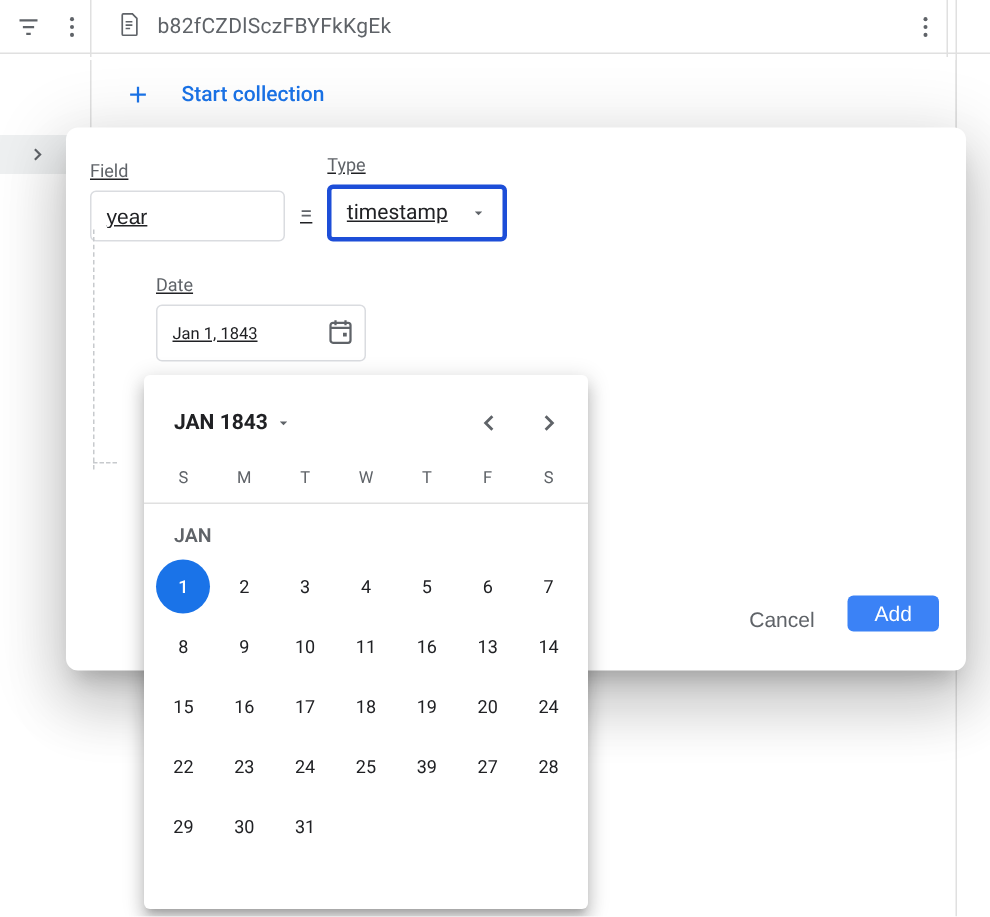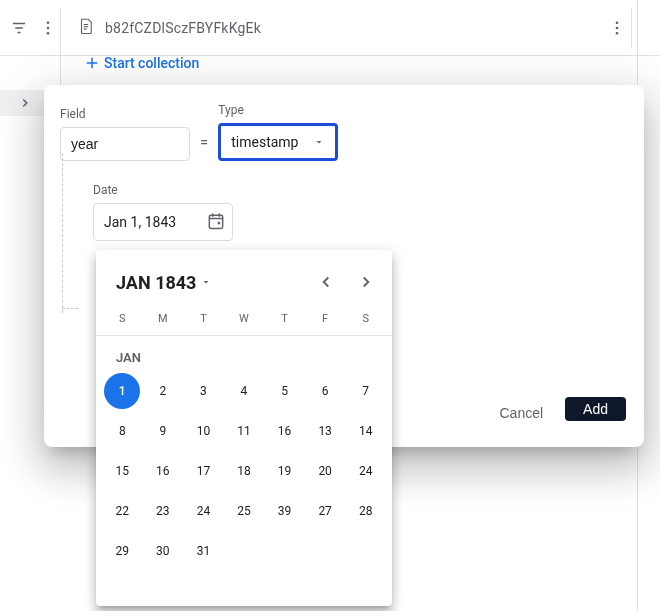--- a/index.html
+++ b/index.html
@@ -7,21 +7,21 @@
     font-family: Roboto, 'Helvetica Neue', Arial, sans-serif;
     font-size: 13px;
     background: #fff;
     color: #202124;
     width: 660px;
     height: 611px;
     overflow: hidden;
     position: relative;
   }
   .top-bar {
-    height: 56px;
+    height: 36px;
     display: flex;
     align-items: center;
     padding: 0 6px;
     border-bottom: 1px solid #e0e0e0;
   }
   .top-bar-left {
     display: flex;
     align-items: center;
     gap: 4px;
     width: 54px;
@@ -43,81 +43,82 @@
   .doc-header-inner { display: flex; align-items: center; gap: 10px; color: #5f6368; }
   .doc-title { font-size: 14px; color: #5f6368; letter-spacing: .2px;}
   .right-border { border-right: 1px solid #e0e0e0;}
   .chevron-row {
     position: absolute; left: 0; top: 90px; width: 60px; height: 26px; background: #eef0f1;
     display:flex; align-items:center; padding-left:18px; color:#5f6368;
   }
   .start-col-row {
     position:absolute; left:60px; right:22px; top:40px; height:45px;
     border-left:1px solid #e0e0e0; border-right:1px solid #e0e0e0;
-    display:flex; align-items:center; gap:3px; padding-left:22px;
+    display:flex; align-items:center; gap:20px; padding-left:22px;
     color:#1a73e8; font-size:14px; font-weight:500; cursor:pointer;
   }
   .start-col-row svg { stroke:#1a73e8;}
   .dialog {
     position:absolute; left:44px; top:85px; width:600px; height:362px;
     background:#fff; border-radius:8px;
     box-shadow: 0 11px 15px -7px rgba(0,0,0,.2),0 24px 38px 3px rgba(0,0,0,.14),0 9px 46px 8px rgba(0,0,0,.12);
     padding: 18px 16px 18px 16px;
+    text-decoration: underline;
   }
   .field-row { display:flex; align-items:flex-end; gap:10px; }
   .form-group { display:flex; flex-direction:column; gap:6px; }
   .form-label { font-size:12px; color:#5f6368; }
   .text-input {
     border:1px solid #dadce0; border-radius:4px; height:34px;
     font-size:14px; padding: 0 10px; color:#202124;
     background:#fff;
   }
   #field-input { width:130px; }
   .eq-sign { color:#5f6368; font-size:15px; padding-bottom:10px; }
   .type-select {
     border:3px solid #1d4ed8; border-radius:4px; height:38px; width:120px;
     display:flex; align-items:center; justify-content:space-between;
     padding:0 10px; font-size:14px; color:#202124; cursor:pointer;
   }
   .date-row {
-    margin-top:22px; margin-left:33px; position:relative;
+    margin-top:22px; margin-left:44px; position:relative;
   }
   .indent-line {
     position:absolute; left:18px; top:68px; height:160px; border-left:1px dashed #c7cacd;
   }
   .indent-line-h {
     position:absolute; left:18px; top:223px; width:16px; border-top:1px dashed #c7cacd;
   }
   .date-input-wrap {
     border:1px solid #dadce0; border-radius:4px; height:38px; width:140px;
     display:flex; align-items:center; justify-content:space-between;
-    padding:0 6px 0 10px; font-size:14px; color:#202124; background:#fff;
+    padding:0 6px 0 10px; font-size:11px; color:#202124; background:#fff;
   }
   .cal-ic { color:#5f6368; cursor:pointer;}
   .dialog-actions {
     position:absolute; right:18px; bottom:18px; display:flex; gap:10px; align-items:flex-start;
   }
   .btn-text {
     background:none; border:none; font-size:14px; font-weight:500; color:#5f6368;
     padding:8px 12px; border-radius:4px; cursor:pointer;
   }
   .btn-filled {
-    background:#0f172a; border:none; font-size:14px; font-weight:500; color:#fff;
+    background:#3b82f6; border:none; font-size:14px; font-weight:500; color:#fff;
     padding:4px 18px; border-radius:4px; cursor:pointer;
   }
   .datepicker {
     position:absolute; left:96px; top:250px; width:296px; height:356px;
     background:#fff; border-radius:4px;
     box-shadow: 0 5px 5px -3px rgba(0,0,0,.2),0 8px 10px 1px rgba(0,0,0,.14),0 3px 14px 2px rgba(0,0,0,.12);
     display:flex; flex-direction:column; z-index:10;
   }
   .dp-header {
     padding: 14px 8px 0 20px; display:flex; justify-content:space-between; align-items:center;
   }
-  .dp-month-sel { display:flex; align-items:center; gap:4px; font-size:18px; font-weight:700; color:#202124; cursor:pointer;}
+  .dp-month-sel { display:flex; align-items:center; gap:4px; font-size:14px; font-weight:700; color:#202124; cursor:pointer;}
   .dp-nav { display:flex; gap:4px; }
   .dp-nav .icon-btn { width:36px; height:36px; }
   .dp-dow {
     display:grid; grid-template-columns: repeat(7, 1fr); text-align:center;
     font-size:11px; color:#5f6368; padding: 12px 6px 10px 6px;
     border-bottom:1px solid #e0e0e0;
   }
   .dp-month-label {
     padding: 14px 0 6px 20px; font-size:13px; font-weight:600; color:#5f6368;
   }

